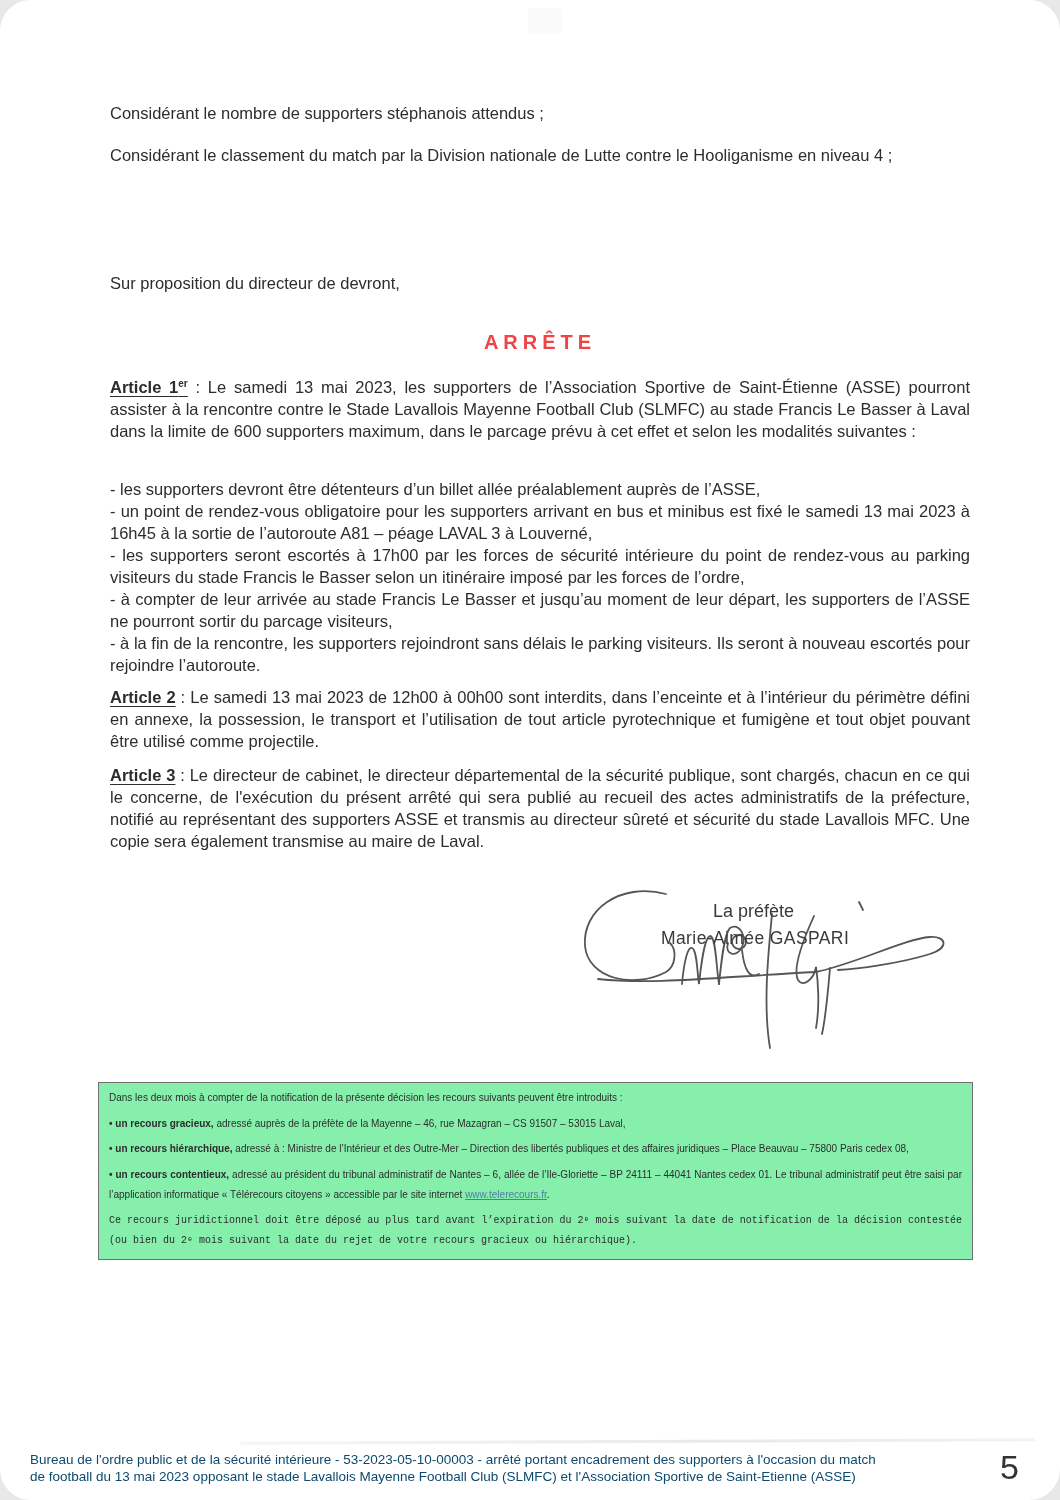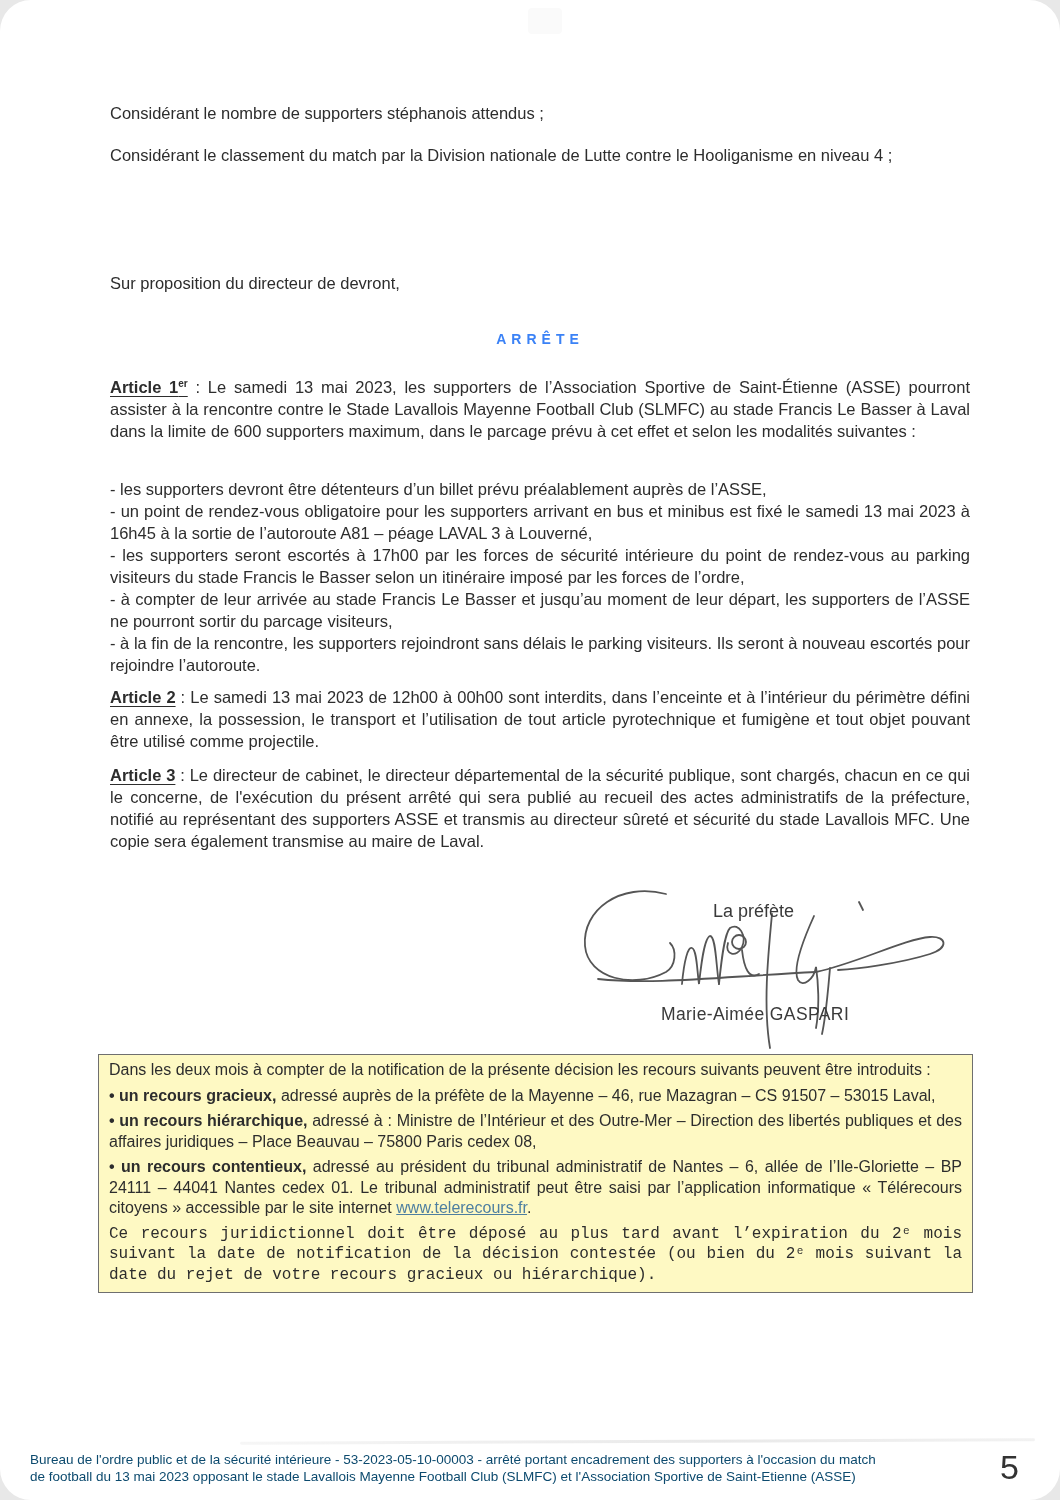--- a/index.html
+++ b/index.html
@@ -18,37 +18,37 @@
     position:absolute;
     left:110px;width:860px;
     margin:0;
     font-size:16.5px;line-height:22px;
     text-align:justify;
   }
   .single{text-align:left;}
   .heading{
     position:absolute;left:110px;width:860px;
     margin:0;text-align:center;
-    font-size:14px;font-weight:700;letter-spacing:5px;
-    color:#3b82f6;
+    font-size:20px;font-weight:700;letter-spacing:5px;
+    color:#ef4444;
   }
   .artlabel{font-weight:700;text-decoration:underline;text-underline-offset:3px;}
   .artlabel sup{font-size:10px;font-weight:700;}
   .modalites p{margin:0;font-size:16.5px;line-height:22px;text-align:justify;}
   .modalites{position:absolute;left:110px;width:860px;}
   .sig-title{position:absolute;font-size:18px;color:#3a3a3a;}
   .sig-name{position:absolute;font-size:17.5px;color:#3a3a3a;letter-spacing:.4px;}
   .sig-svg{position:absolute;left:558px;top:876px;}
   .box{
-    position:absolute;left:98px;top:1054px;width:853px;
+    position:absolute;left:98px;top:1082px;width:853px;
     border:1px solid #6f6f6f;
     padding:5px 10px 7px 10px;
-    font-size:16px;line-height:20.5px;
+    font-size:10px;line-height:20.5px;
     text-align:justify;
-    background:#fef9c3;
+    background:#86efac;
   }
   .box p{margin:0 0 5px 0;}
   .box p:last-child{margin-bottom:0;font-family:Liberation Mono, monospace;}
   .box b{font-weight:700;}
   .link{color:#4e7fa0;text-decoration:underline;cursor:pointer;}
   .footer{
     position:absolute;left:30px;top:1452px;width:858px;
     font-size:13.5px;line-height:16.5px;color:#0c4a6e;
   }
   .pagenum{
@@ -75,21 +75,21 @@
 
   <p class="para single" style="top:102px;">Considérant le nombre de supporters stéphanois attendus ;</p>
   <p class="para" style="top:144px;">Considérant le classement du match par la Division nationale de Lutte contre le Hooliganisme en niveau 4 ;</p>
   <p class="para single" style="top:272px;">Sur proposition du directeur de devront,</p>
 
   <h1 class="heading" style="top:331px;">ARRÊTE</h1>
 
   <p class="para" style="top:372px;"><span class="artlabel"><span>Article 1</span><sup>er</sup></span><span> : Le samedi 13 mai 2023, les supporters de l’Association Sportive de Saint-Étienne (ASSE) pourront assister à la rencontre contre le Stade Lavallois Mayenne Football Club (SLMFC) au stade Francis Le Basser à Laval dans la limite de 600 supporters maximum, dans le parcage prévu à cet effet et selon les modalités suivantes :</span></p>
 
   <div class="modalites" style="top:478px;">
-    <p>- les supporters devront être détenteurs d’un billet prévu préalablement auprès de l’ASSE,</p>
+    <p>- les supporters devront être détenteurs d’un billet allée préalablement auprès de l’ASSE,</p>
     <p>- un point de rendez-vous obligatoire pour les supporters arrivant en bus et minibus est fixé le samedi 13 mai 2023 à 16h45 à la sortie de l’autoroute A81 – péage LAVAL 3 à Louverné,</p>
     <p>- les supporters seront escortés à 17h00 par les forces de sécurité intérieure du point de rendez-vous au parking visiteurs du stade Francis le Basser selon un itinéraire imposé par les forces de l’ordre,</p>
     <p>- à compter de leur arrivée au stade Francis Le Basser et jusqu’au moment de leur départ, les supporters de l’ASSE ne pourront sortir du parcage visiteurs,</p>
     <p>- à la fin de la rencontre, les supporters rejoindront sans délais le parking visiteurs. Ils seront à nouveau escortés pour rejoindre l’autoroute.</p>
   </div>
 
   <p class="para" style="top:686px;"><span class="artlabel">Article 2</span><span> : Le samedi 13 mai 2023 de 12h00 à 00h00 sont interdits, dans l’enceinte et à l’intérieur du périmètre défini en annexe, la possession, le transport et l’utilisation de tout article pyrotechnique et fumigène et tout objet pouvant être utilisé comme projectile.</span></p>
 
   <p class="para" style="top:764px;"><span class="artlabel">Article 3</span><span> : Le directeur de cabinet, le directeur départemental de la sécurité publique, sont chargés, chacun en ce qui le concerne, de l'exécution du présent arrêté qui sera publié au recueil des actes administratifs de la préfecture, notifié au représentant des supporters ASSE et transmis au directeur sûreté et sécurité du stade Lavallois MFC. Une copie sera également transmise au maire de Laval.</span></p>
 
@@ -100,21 +100,21 @@
     <path d="M 161 108 C 163 88, 166 58, 172 52 C 181 46, 189 60, 184 71 C 179 82, 166 79, 170 67"></path>
     <circle cx="181" cy="66" r="7"></circle>
     <path d="M 184 74 C 186 92, 191 104, 201 98"></path>
     <path d="M 214 38 C 210 80, 205 130, 212 172"></path>
     <path d="M 256 40 C 246 62, 234 92, 240 104 C 245 112, 256 103, 258 91 C 260 104, 262 130, 258 152"></path>
     <path d="M 258 96 C 300 87, 346 63, 372 61 C 389 60, 391 72, 372 78 C 340 88, 298 93, 280 94"></path>
     <path d="M 272 92 C 270 115, 268 140, 264 158"></path>
     <path d="M 301 26 l 4 8"></path>
   </svg>
   <span class="sig-title" style="left:713px;top:901px;">La préfète</span>
-  <span class="sig-name" style="left:661px;top:1004px;">Marie-Aimée GASPARI</span>
+  <span class="sig-name" style="left:661px;top:928px;">Marie-Aimée GASPARI</span>
 
   <div class="box">
     <p>Dans les deux mois à compter de la notification de la présente décision les recours suivants peuvent être introduits :</p>
     <p><b>• un recours gracieux,</b><span> adressé auprès de la préfète de la Mayenne – 46, rue Mazagran – CS 91507 –  53015 Laval,</span></p>
     <p><b>• un recours hiérarchique,</b><span> adressé à : Ministre de l’Intérieur et des Outre-Mer – Direction des libertés publiques et des affaires juridiques – Place Beauvau – 75800 Paris cedex 08,</span></p>
     <p><b>• un recours contentieux,</b><span> adressé au président du tribunal administratif de Nantes – 6, allée de l’Ile-Gloriette – BP 24111 – 44041 Nantes cedex 01. Le tribunal administratif peut être saisi par l’application informatique « Télérecours citoyens » accessible par le site internet </span><a class="link">www.telerecours.fr</a><span>.</span></p>
     <p>Ce recours juridictionnel doit être déposé au plus tard avant l’expiration du 2ᵉ mois suivant la date de notification de la décision contestée (ou bien du 2ᵉ mois suivant la date du rejet de votre recours gracieux ou hiérarchique).</p>
   </div>
 
   <div class="streak"></div>

